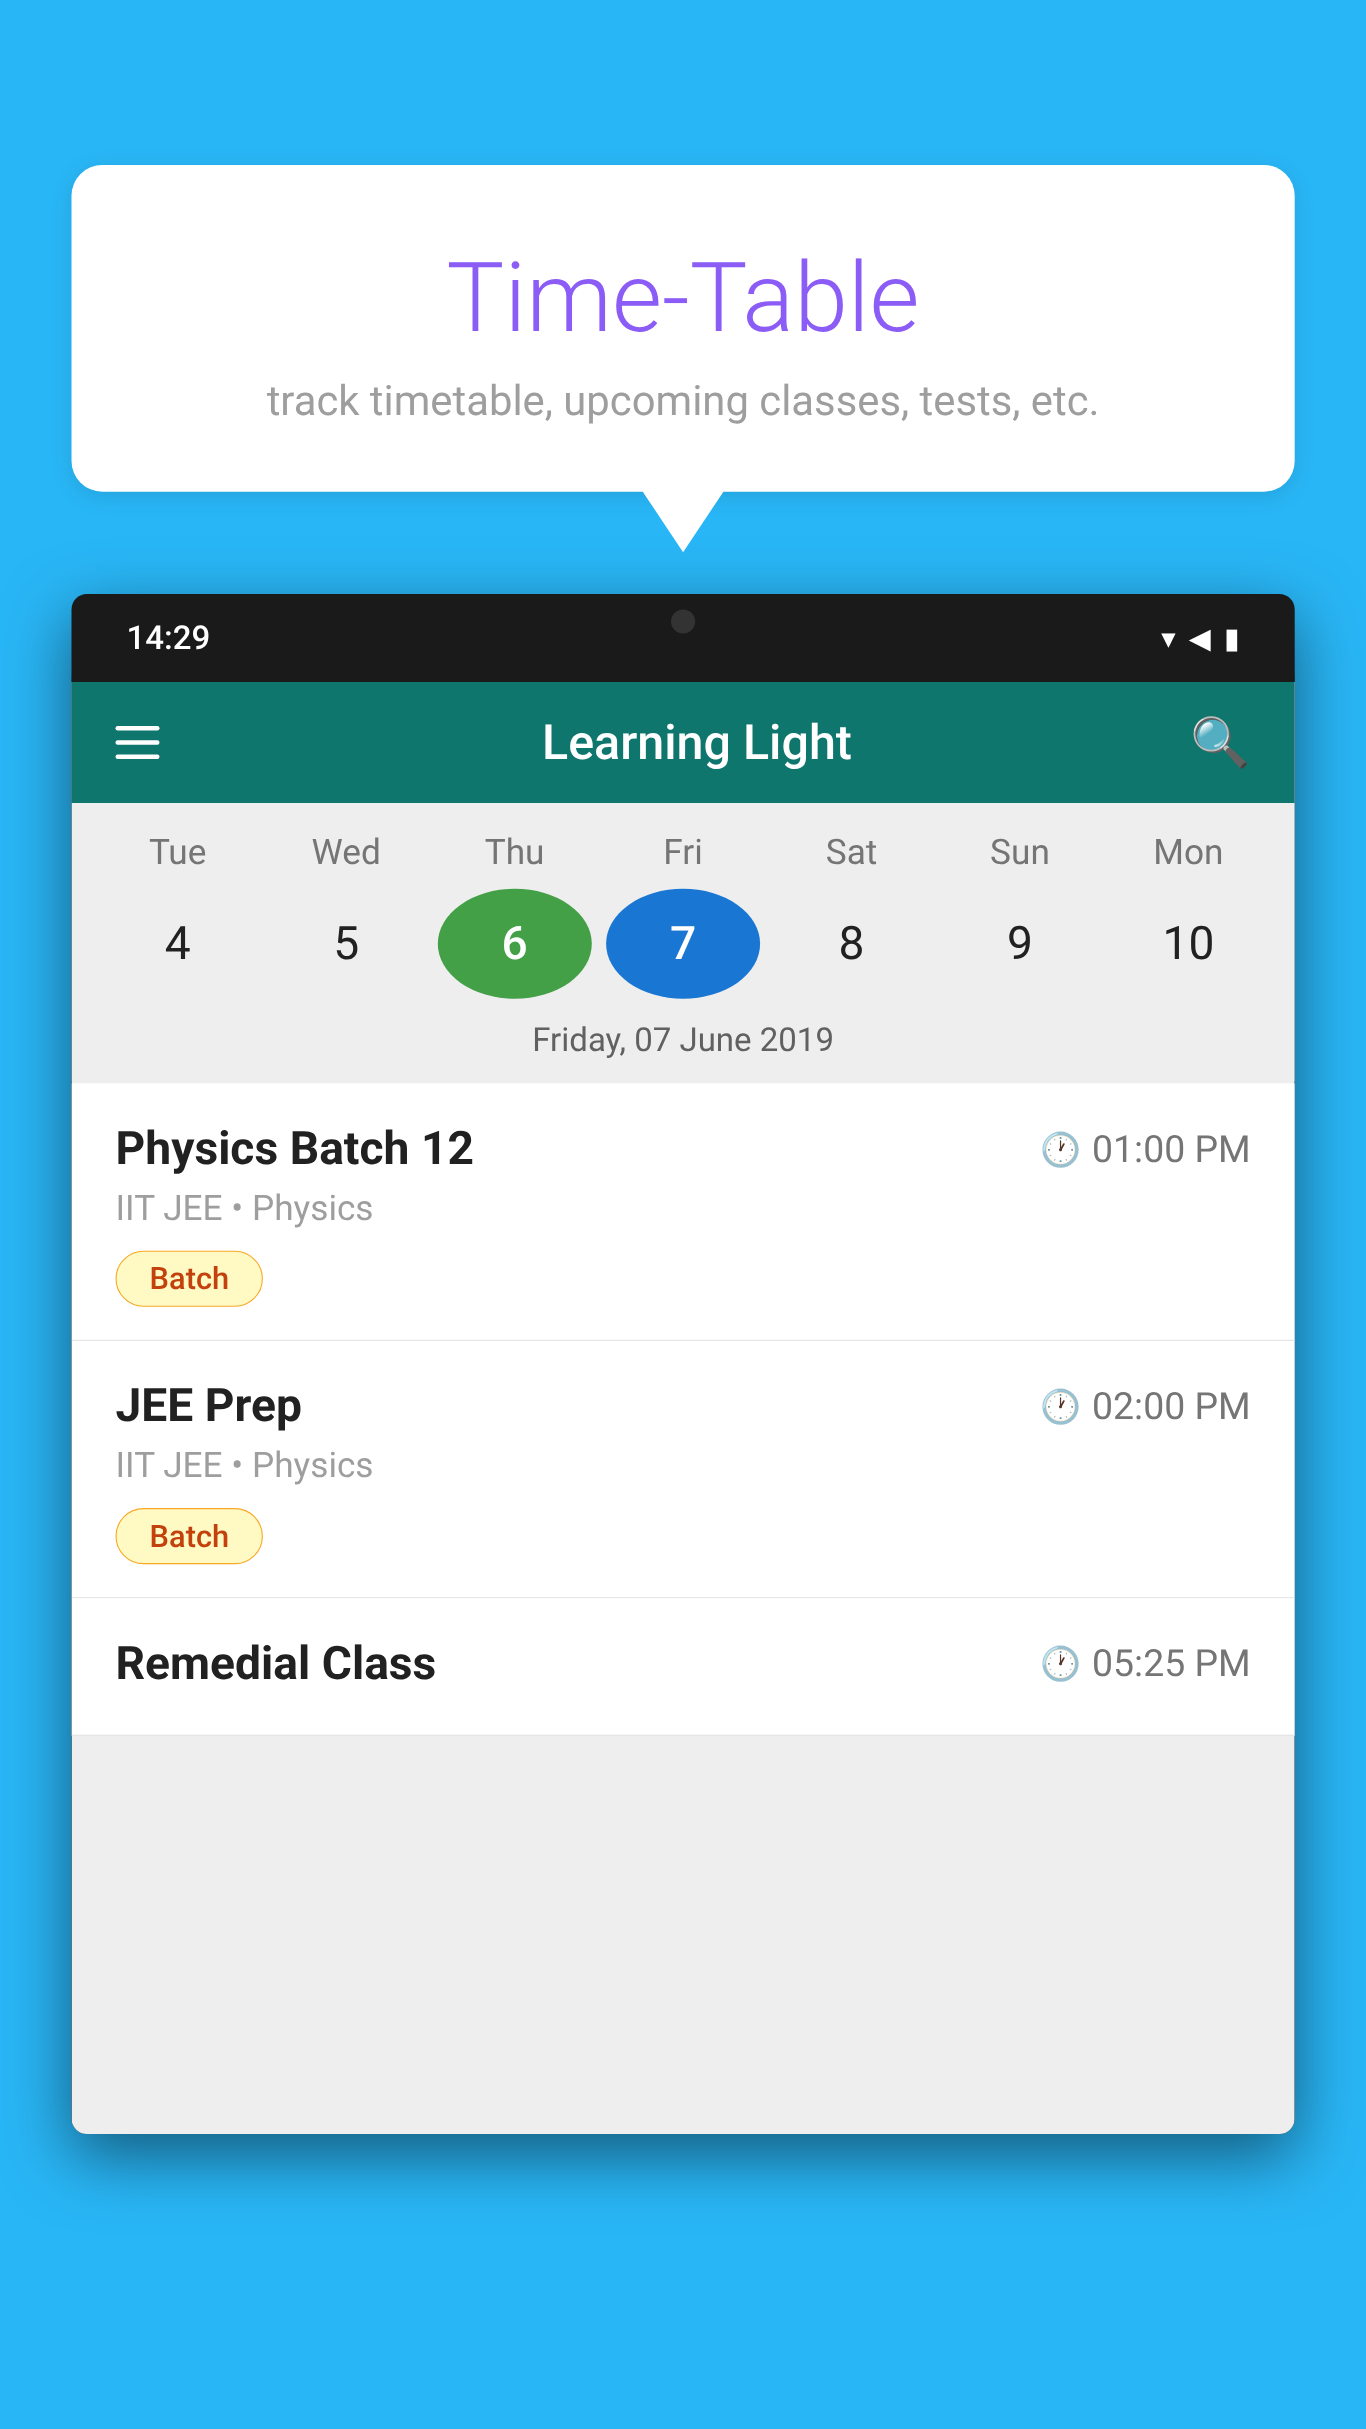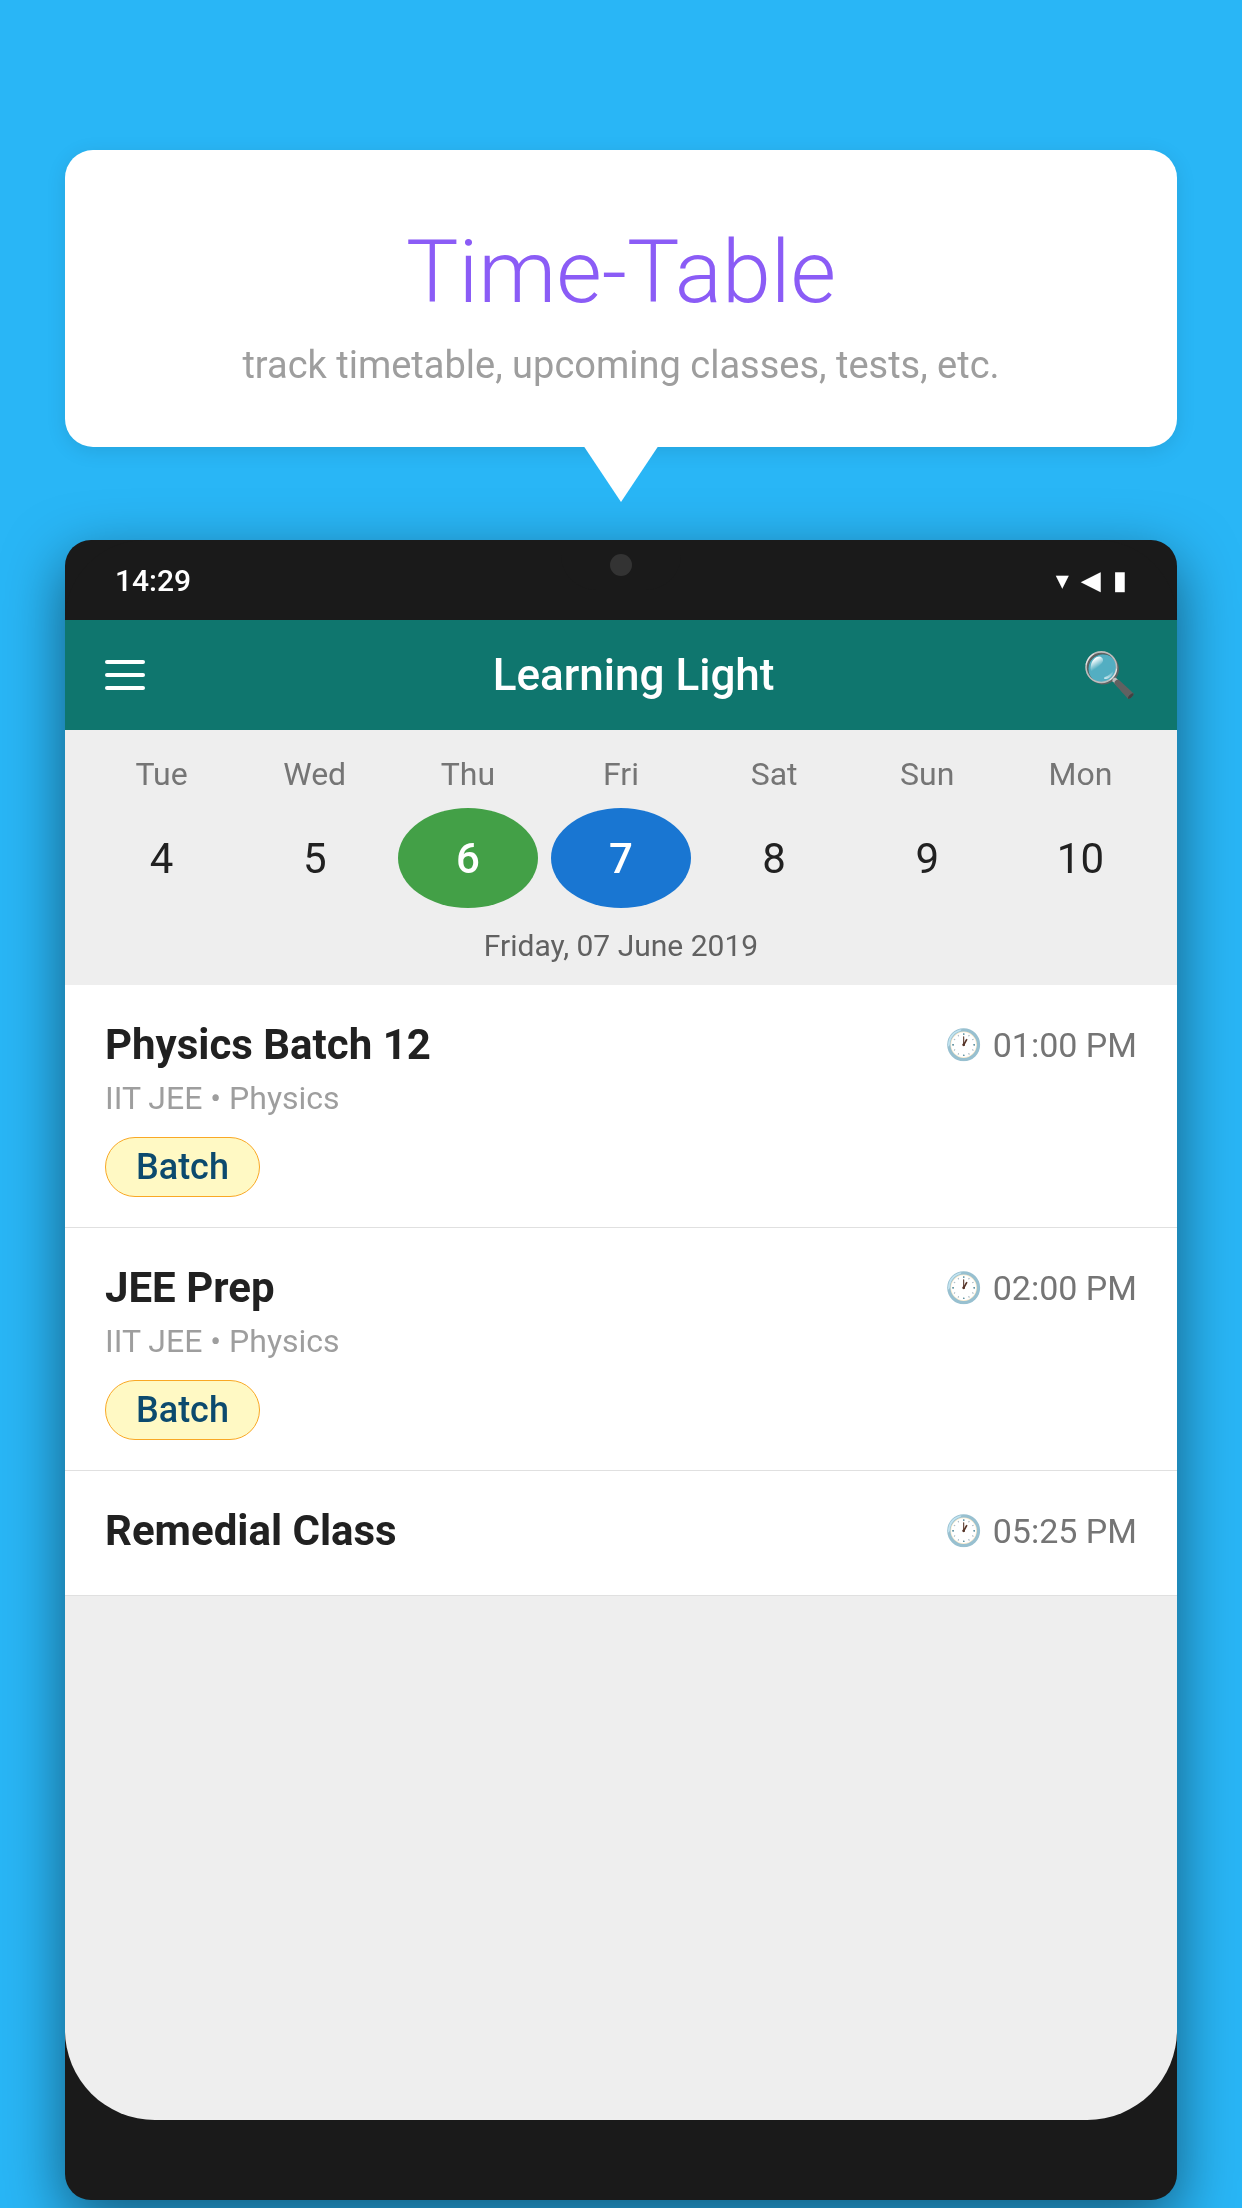--- a/index.html
+++ b/index.html
@@ -60,23 +60,23 @@
     .phone-wrapper {
       position: absolute;
       top: 540px;
       left: 65px;
       right: 65px;
       bottom: 0;
     }
 
     .phone-frame {
       width: 100%;
-      height: 1660px;
+      height: 1400px;
       background: #1A1A1A;
-      border-radius: 26px;
+      border-radius: 14px;
       padding: 0;
       position: relative;
       box-shadow: 0 20px 60px rgba(0,0,0,0.5);
       overflow: hidden;
     }
 
     
     .phone-top-bar {
       background: #1A1A1A;
       height: 80px;
@@ -273,25 +273,25 @@
 
     .schedule-subtitle {
       font-size: 32px;
       color: #9E9E9E;
       margin-bottom: 20px;
     }
 
     .batch-badge {
       display: inline-block;
       background: #FFF9C4;
-      color: #0c4a6e;
+      color: #c2410c;
       border: 1.5px solid #F9A825;
       border-radius: 30px;
       padding: 8px 30px;
-      font-size: 36px;
+      font-size: 28px;
       font-weight: 500;
     }
   </style>
 </head>
 <body>
 
 <div class="speech-bubble-container">
   <div class="speech-bubble">
     <div class="bubble-title">Time-Table</div>
     <div class="bubble-subtitle">track timetable, upcoming classes, tests, etc.</div>

